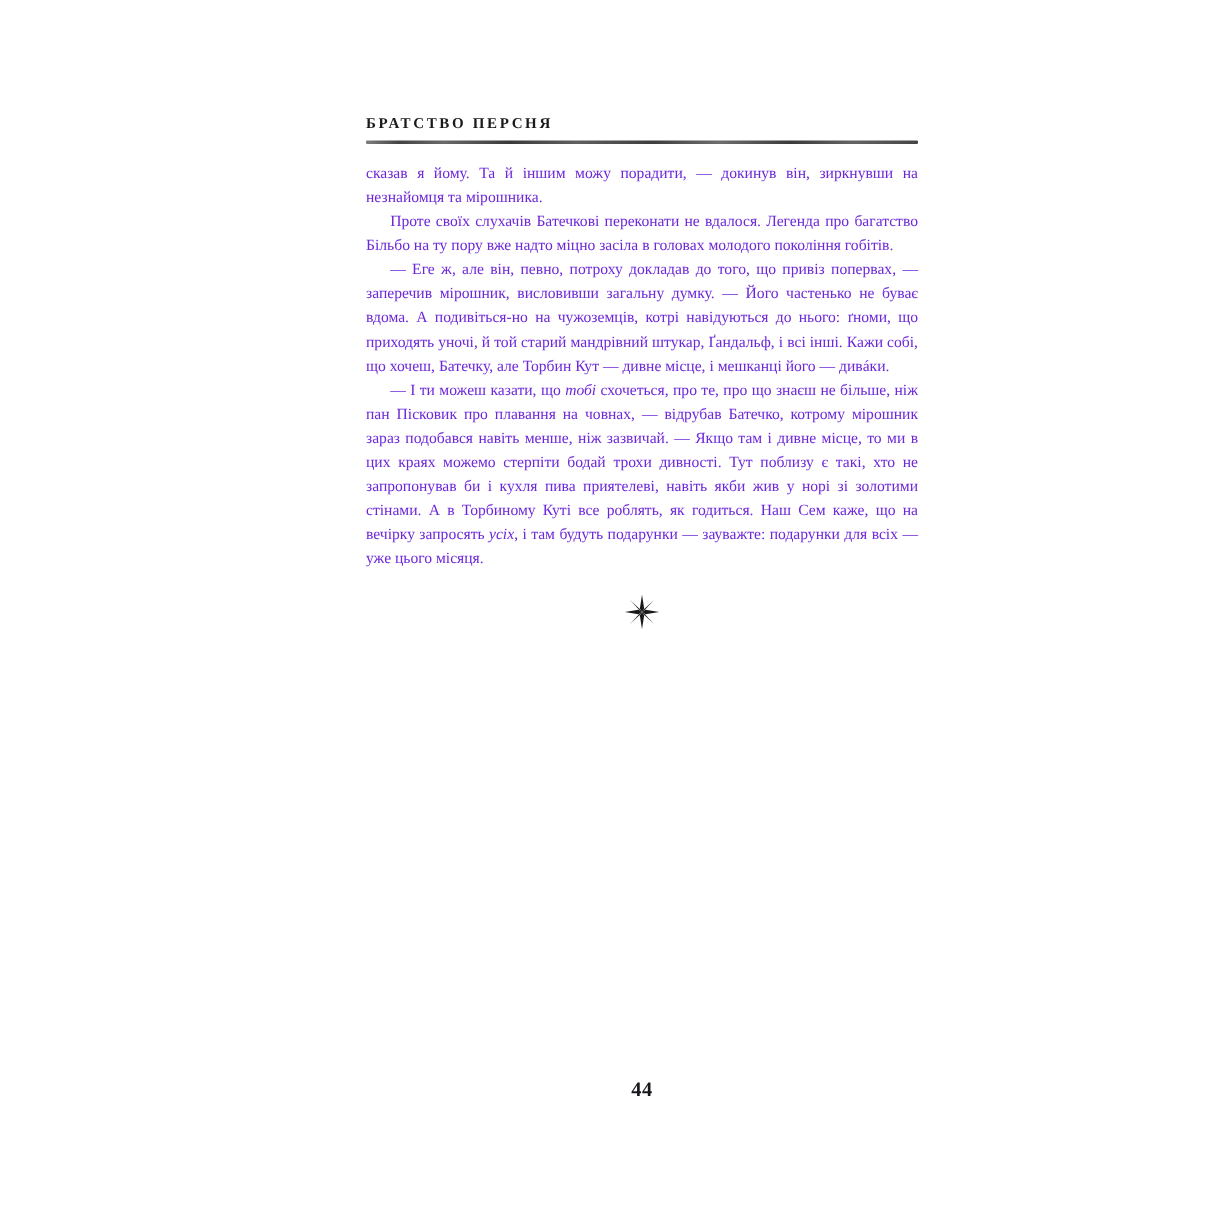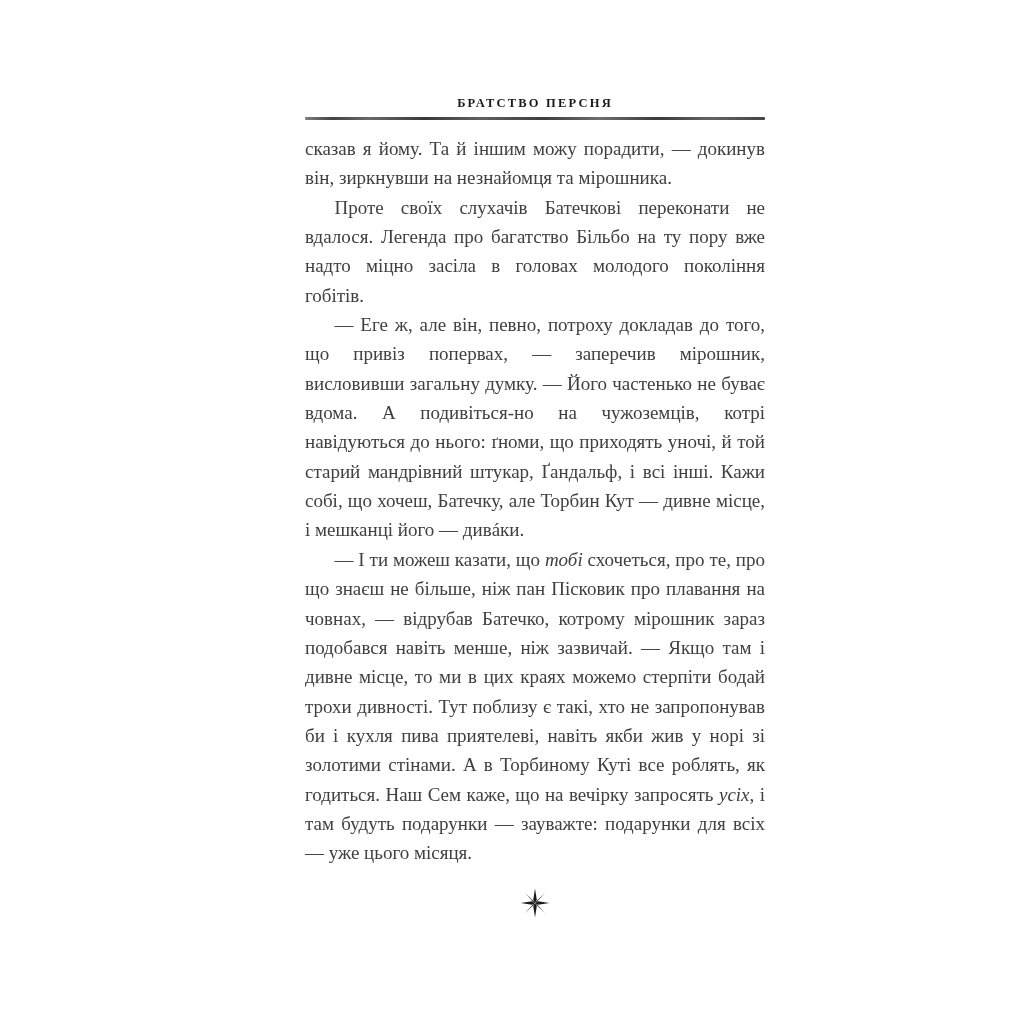--- a/index.html
+++ b/index.html
@@ -16,46 +16,45 @@
     font-family: "Liberation Serif", serif;
     color: #111111;
   }
   .content {
     position: absolute;
     left: 305px;
     top: 96px;
     width: 460px;
   }
   .running-head {
-    text-align: center;
     font-family: "Liberation Serif", serif;
     font-size: 12.5px;
     letter-spacing: 2.2px;
     font-weight: 700;
     color: #1a1a1a;
     text-transform: uppercase;
     margin-bottom: 6px;
   }
   .rule {
     height: 3px;
     width: 100%;
     background: linear-gradient(90deg,
         #6d6d6d 0%, #2a2a2a 6%, #555 14%, #1f1f1f 26%, #4a4a4a 38%,
         #242424 52%, #5a5a5a 64%, #202020 77%, #4f4f4f 88%, #2b2b2b 100%);
     opacity: 0.88;
     border-radius: 1px;
     margin-bottom: 14px;
   }
   .body-text {
-    font-size: 19px;
+    font-size: 13px;
     line-height: 1.545;
     text-align: justify;
     text-justify: inter-word;
     hyphens: manual;
-    color: #404040;
+    color: #6d28d9;
   }
   .body-text p {
     margin: 0;
   }
   .body-text p.indent {
     text-indent: 1.55em;
   }
   .body-text em {
   }
   .ornament {
@@ -116,14 +115,15 @@
             <path d="M17 83 L43 55 L50 50 L45 57 Z"></path>
           </g>
         </svg>
       </div>
 
 
 
     </div>
   </div>
 
+  <div class="folio">44</div>
 
 </div>
 
 </body></html>

